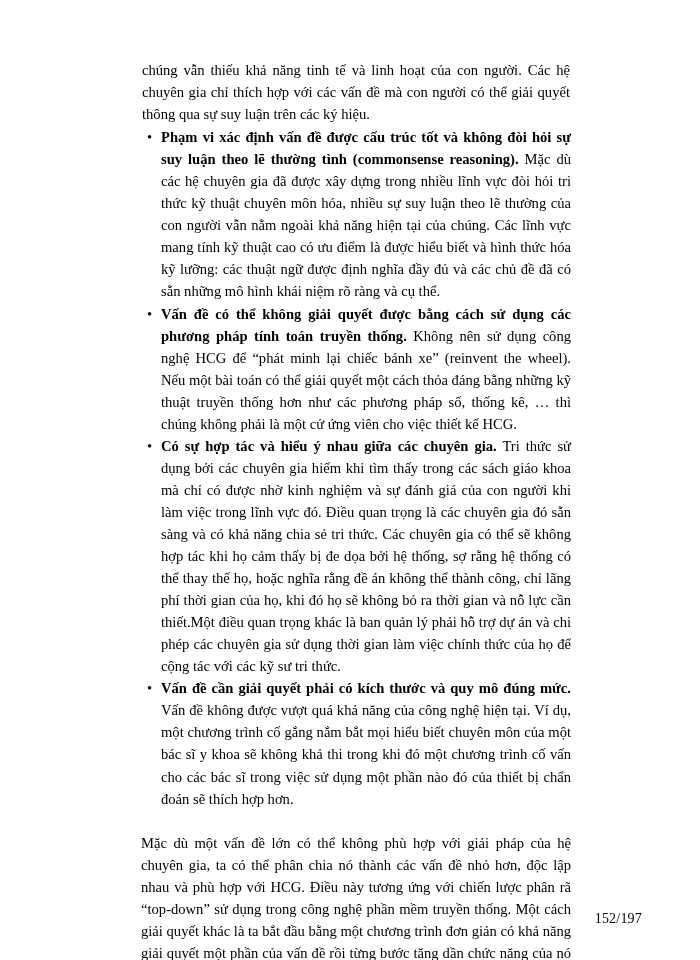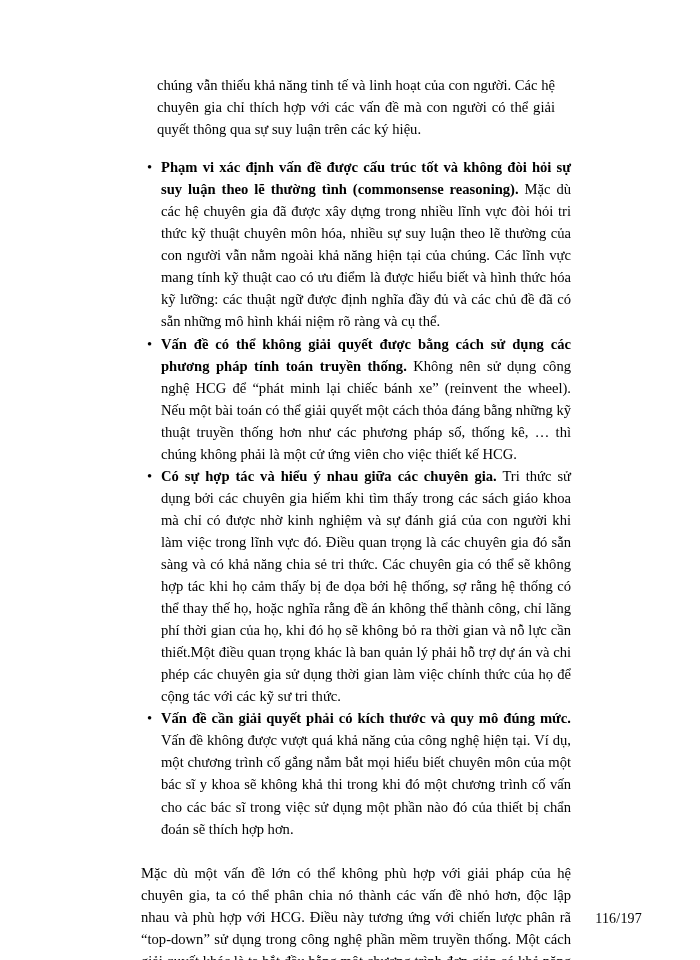--- a/index.html
+++ b/index.html
@@ -27,21 +27,21 @@
     position: absolute;
     left: 141px;
     top: 58px;
     width: 430px;
   }
   .para {
     font-size: 14.6px;
     line-height: 22.05px;
     text-align: justify;
     text-justify: inter-word;
-    margin: 16px;
+    margin: 1px;
     hyphens: none;
   }
   .bullet-list {
     list-style: none;
     margin: 0;
     padding: 0;
   }
   .bullet-item {
     position: relative;
     padding-left: 20px;
@@ -111,15 +111,15 @@
       </li>
 
     </ul>
 
     <div class="gap"></div>
 
     <p class="tail-para">Mặc dù một vấn đề lớn có thể không phù hợp với giải pháp của hệ chuyên gia, ta có thể phân chia nó thành các vấn đề nhỏ hơn, độc lập nhau và phù hợp với HCG. Điều này tương ứng với chiến lược phân rã “top-down” sử dụng trong công nghệ phần mềm truyền thống. Một cách giải quyết khác là ta bắt đầu bằng một chương trình đơn giản có khả năng giải quyết một phần của vấn đề rồi từng bước tăng dần chức năng của nó để xử lý phạm vi lớn hơn của vấn đề. Chiến lược này gọi là “đường kẻ mỏng” (thin line), ám chỉ mục tiêu của nó là tạo ra một khuôn mẫu hy sinh bề rộng của khả năng ứng dụng nhằm ưu tiên việc tạo ra một lời giải đầy đủ cho tập hợp nhỏ các bài toán thử nghiệm. Kỹ thuật này tỏ ra hiệu quả để khám phá các vấn đề phức tạp và chưa được hiểu rõ. Người ta sử dụng thành công kỹ thuật này trong việc tạo ra XCON: ban đầu chương trình được thiết kế chỉ để định cấu hình cho các máy tính VAX 780; sau đó nó được mở rộng để xử lý luôn tất cả các hệ máy VAX và hệ máy PDP-11.</p>
 
   </div>
 
-  <div class="page-number">116/197</div>
+  <div class="page-number">152/197</div>
 
 </div>
 
 </body></html>

